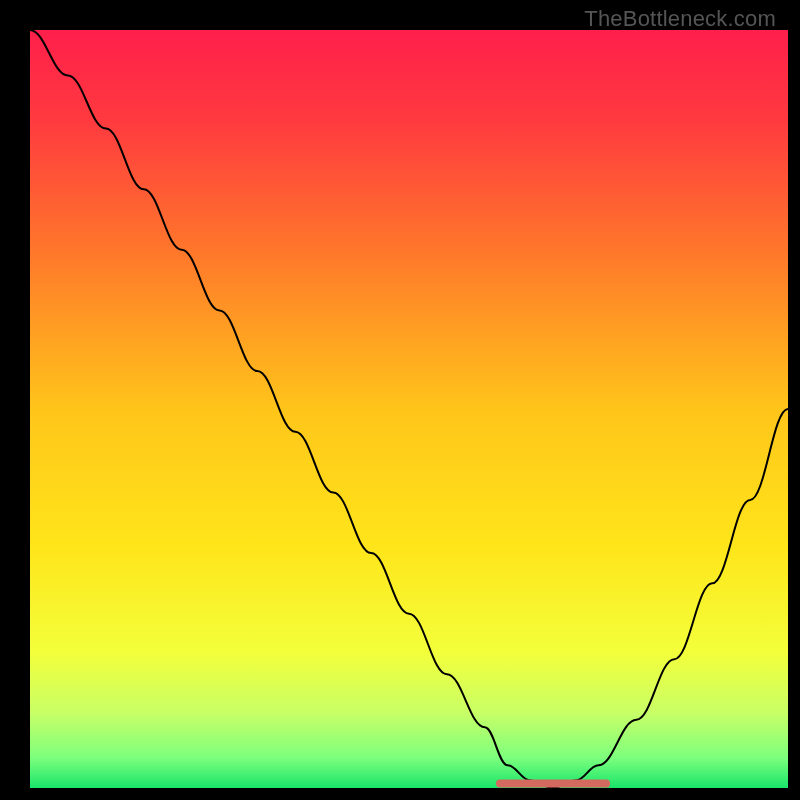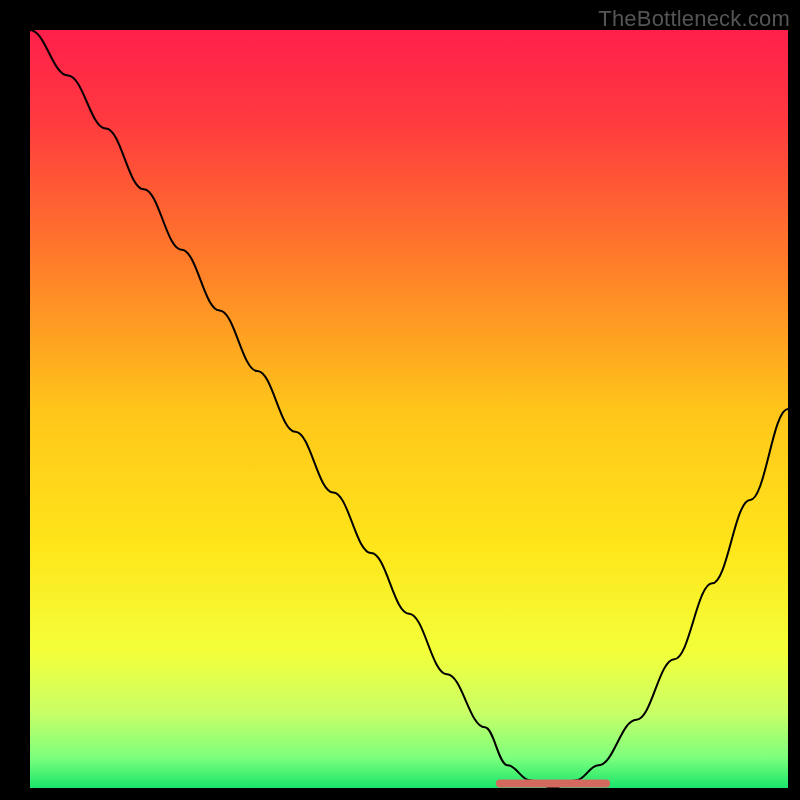--- a/index.html
+++ b/index.html
@@ -13,21 +13,21 @@
   }
   .frame {
     position: relative;
     width: 800px;
     height: 800px;
     background: #000;
   }
   .watermark {
     position: absolute;
     top: 6px;
-    right: 10px;
+    right: 24px;
     color: #555;
     font-size: 22px;
     font-weight: 500;
     letter-spacing: 0.2px;
     z-index: 10;
   }
   svg {
     position: absolute;
     top: 0;
     left: 0;

